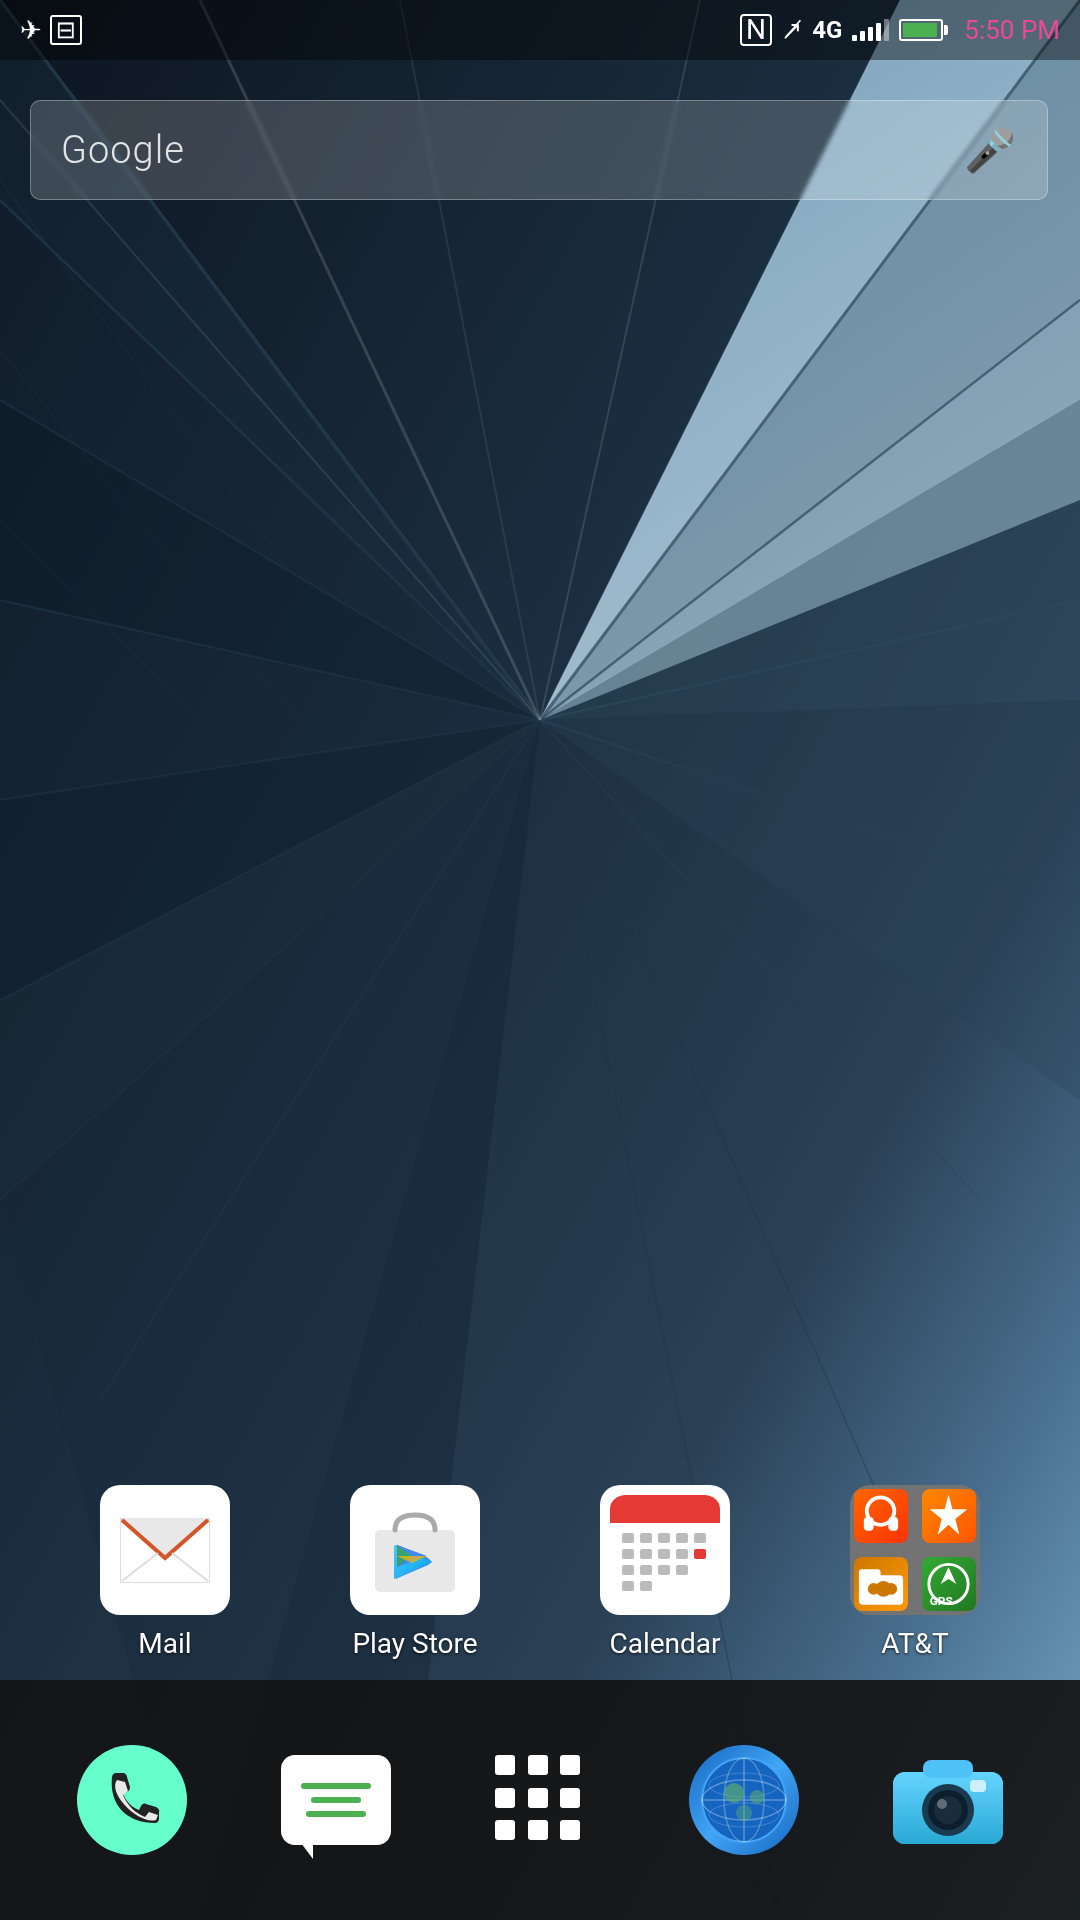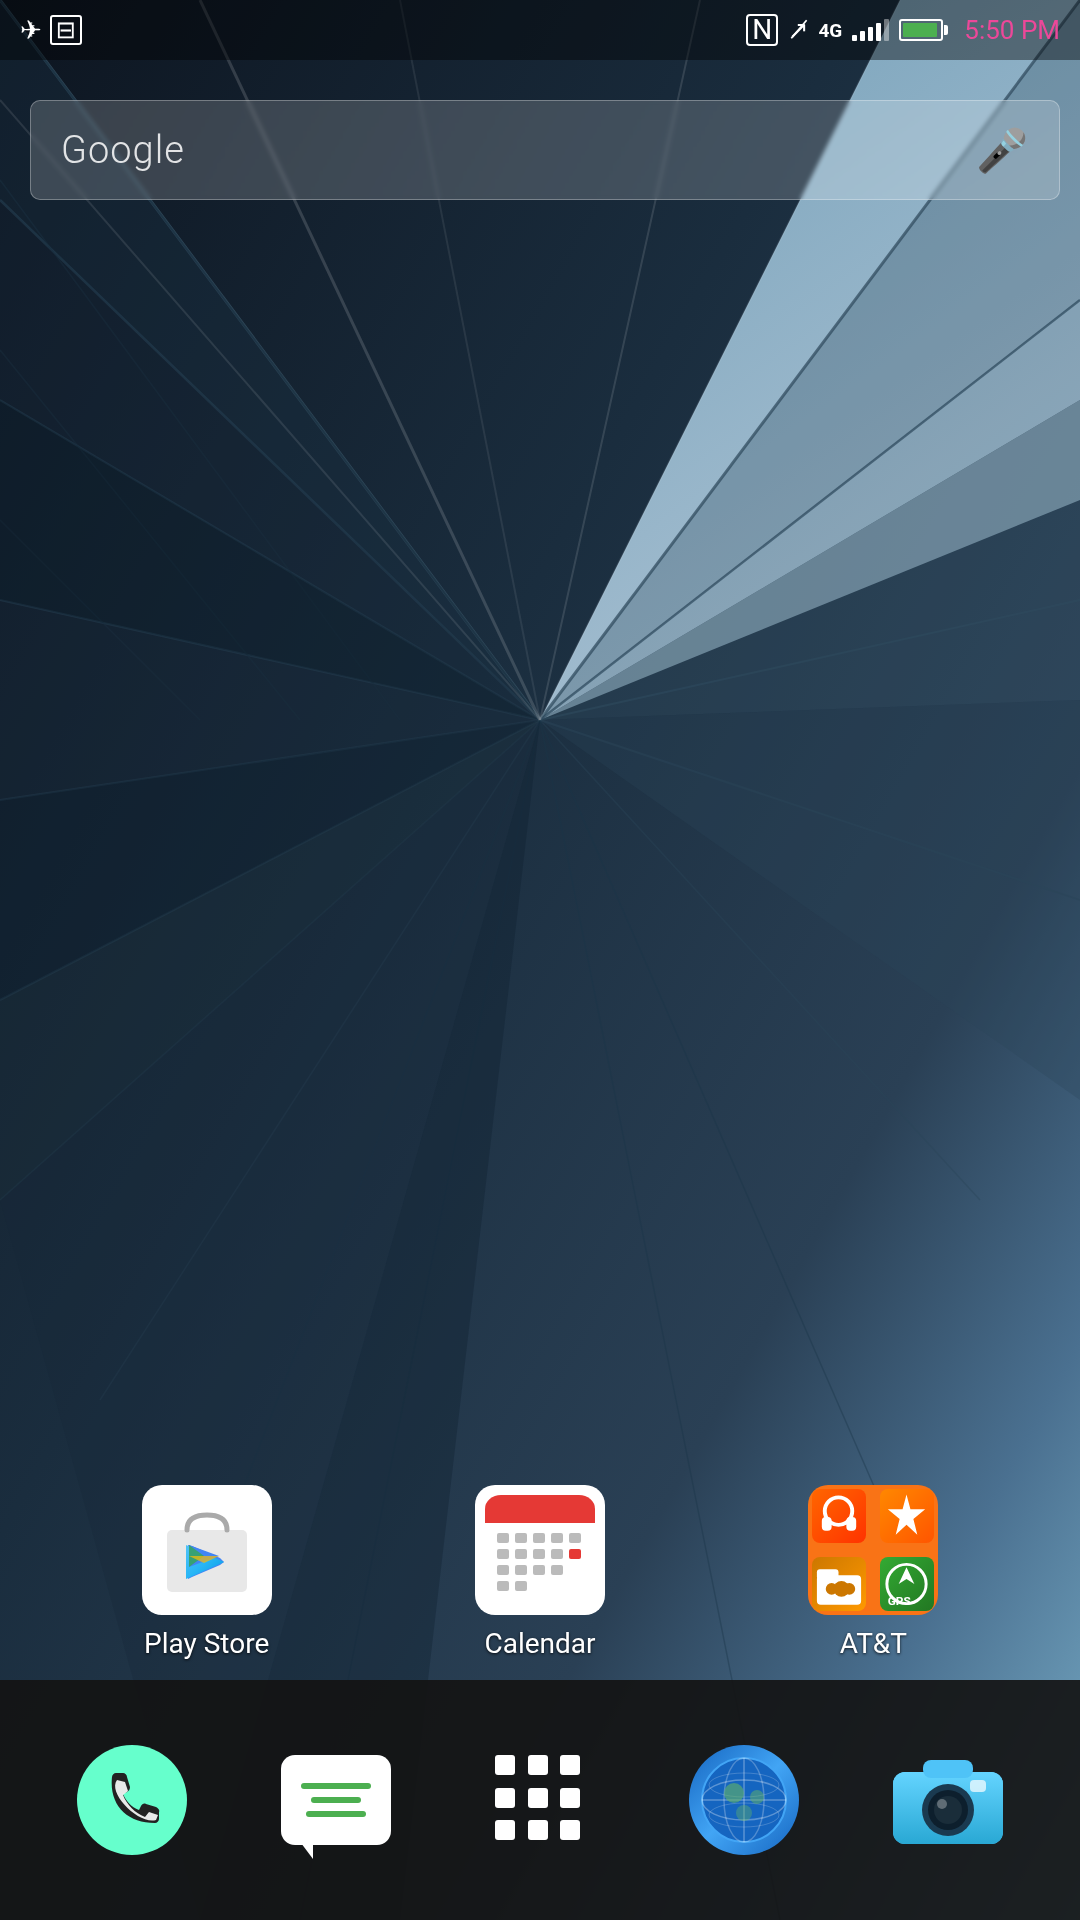--- a/index.html
+++ b/index.html
@@ -108,21 +108,21 @@
       width: 5px;
       background: white;
       border-radius: 1px;
     }
 
     
     .search-bar {
       position: absolute;
       top: 100px;
       left: 30px;
-      right: 20px;
+      right: 32px;
       height: 100px;
       background: rgba(255,255,255,0.18);
       border-radius: 10px;
       border: 1px solid rgba(255,255,255,0.3);
       display: flex;
       align-items: center;
       padding: 0 30px;
       justify-content: space-between;
       z-index: 50;
       backdrop-filter: blur(2px);
@@ -198,21 +198,21 @@
       display: flex;
       align-items: center;
       justify-content: center;
     }
 
     
     .att-folder {
       width: 130px;
       height: 130px;
       border-radius: 20px;
-      background: #f97316;
+      background: #737373;
       display: grid;
       grid-template-columns: 1fr 1fr;
       grid-template-rows: 1fr 1fr;
       gap: 14px;
       padding: 4px;
       overflow: hidden;
     }
     .att-sub-icon {
       border-radius: 8px;
       overflow: hidden;
@@ -388,21 +388,21 @@
     <span class="status-icon" style="font-size:26px;">✈</span>
 
     <span class="status-icon" style="font-size:24px; border: 2px solid white; padding: 1px 4px; border-radius:3px;">⊟</span>
   </div>
   <div class="status-right">
 
     <span class="status-icon" style="font-size:28px; border:2px solid white; border-radius:4px; padding:0 4px;">N</span>
 
     <span class="status-icon" style="font-size:24px;">↗̸</span>
 
-    <span class="status-icon" style="font-size:19px; font-weight:bold;">4G</span>
+    <span class="status-icon" style="font-size:24px; font-weight:bold;">4G</span>
 
     <div class="signal-bars">
       <div class="signal-bar" style="height:6px;"></div>
       <div class="signal-bar" style="height:10px;"></div>
       <div class="signal-bar" style="height:14px;"></div>
       <div class="signal-bar" style="height:18px;"></div>
       <div class="signal-bar" style="height:22px; background:rgba(255,255,255,0.4);"></div>
     </div>
 
     <div class="battery-icon">
@@ -416,20 +416,35 @@
   </div>
 </div>
 
 <div class="search-bar">
   <span class="search-bar-text">Google</span>
   <span class="mic-icon">🎤</span>
 </div>
 
 <div class="app-row">
 
+  <div class="app-item">
+    <div class="mail-icon-bg">
+      <svg width="90" height="65" viewBox="0 0 90 65">
+        <rect width="90" height="65" rx="5" fill="white"></rect>
+        <polygon points="0,0 45,38 90,0" fill="#e8e8e8"></polygon>
+        <polyline points="0,0 45,38 90,0 90,65 0,65 0,0" fill="none" stroke="#ddd" stroke-width="2"></polyline>
+
+        <path d="M2,2 L45,40 L88,2" stroke="#d4552a" stroke-width="4" fill="none"></path>
+
+        <line x1="2" y1="63" x2="38" y2="35" stroke="#ddd" stroke-width="2"></line>
+        <line x1="88" y1="63" x2="52" y2="35" stroke="#ddd" stroke-width="2"></line>
+      </svg>
+    </div>
+    <span class="app-label">Mail</span>
+  </div>
 
   <div class="app-item">
     <div class="playstore-icon-bg">
       <svg width="110" height="110" viewBox="0 0 110 110">
         <rect width="110" height="110" rx="16" fill="white"></rect>
 
         <rect x="15" y="35" width="80" height="62" rx="5" fill="#e8e8e8"></rect>
         <path d="M35,35 Q35,20 55,20 Q75,20 75,35" stroke="#aaa" stroke-width="5" fill="none" stroke-linecap="round"></path>
 
         <polygon points="38,52 38,82 72,67" fill="none" stroke="#4285f4" stroke-width="0"></polygon>

